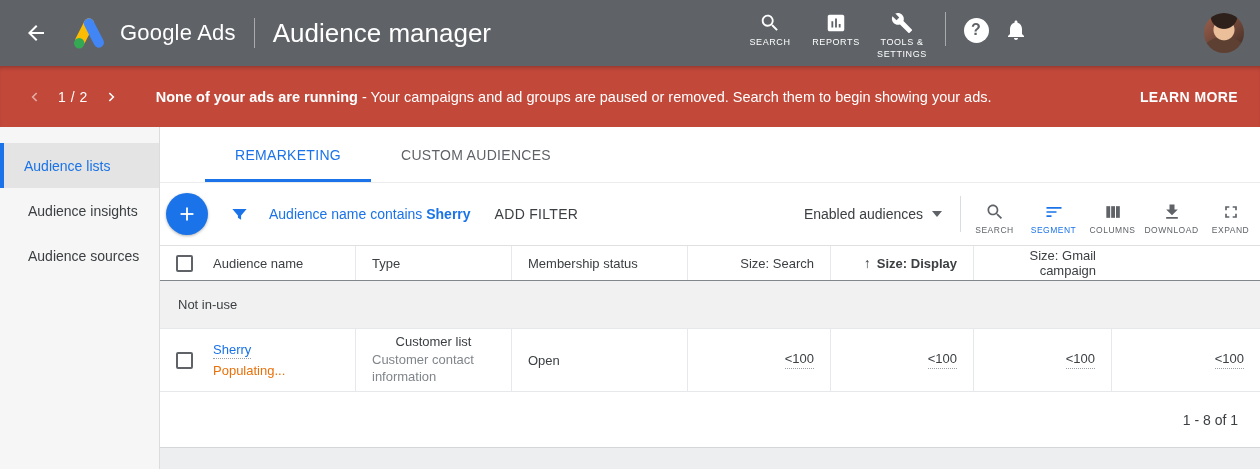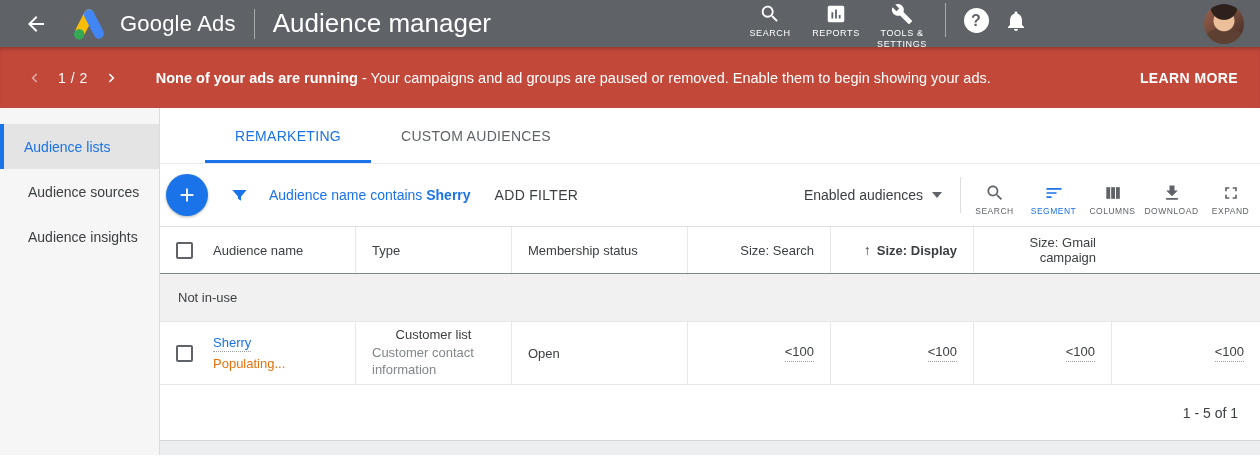--- a/index.html
+++ b/index.html
@@ -1,21 +1,21 @@
 <!DOCTYPE html>
 <html style="--accent: #1a73e8; --banner_red: #c2483a; --header_gray: #5f6368; --populating_orange: #e8710a; --logo_blue: #4285F4; --logo_yellow: #FBBC04; --logo_green: #34A853;"><head>
 <meta charset="utf-8">
 <style>
   * { margin:0; padding:0; box-sizing:border-box; }
   html,body { background:#dfe1e5; }
   body { font-family:"Liberation Sans", sans-serif; }
   .app { width:1260px; height:469px; overflow:hidden; background:#fff; position:relative; }
 
   
-  .topbar { height:47px; background:var(--header_gray,#5f6368); display:flex; align-items:center; padding:0 8px 0 18px; }
+  .topbar { height:66px; background:var(--header_gray,#5f6368); display:flex; align-items:center; padding:0 8px 0 18px; }
   .iconbtn { background:none; border:none; cursor:pointer; display:flex; align-items:center; justify-content:center; }
   .back { width:36px; height:36px; }
   .logo { margin-left:16px; display:flex; align-items:center; }
   .brand { color:#fff; font-size:22px; font-weight:500; margin-left:12px; letter-spacing:.2px; }
   .topdivider { width:1px; height:30px; background:rgba(255,255,255,.45); margin:0 18px; }
   .pagetitle { color:#fff; font-size:26px; font-weight:400; }
   .topactions { display:flex; align-items:flex-start; margin-left:auto; }
   .topaction { width:66px; background:none; border:none; cursor:pointer; color:#fff; display:flex; flex-direction:column; align-items:center; gap:3px; padding-top:6px; }
   .topaction .lbl { font-size:9px; letter-spacing:.6px; font-weight:500; line-height:1.25; text-align:center; }
   .topactions .vsep { width:1px; height:34px; background:rgba(255,255,255,.45); margin:6px 10px 0 10px; }
@@ -64,21 +64,21 @@
   .tool { width:59px; background:none; border:none; cursor:pointer; display:flex; flex-direction:column; align-items:center; gap:3px; padding-top:8px; color:#5f6368; }
   .tool .lbl { font-size:8.5px; letter-spacing:.5px; font-weight:500; font-family:inherit; }
   .tool svg { fill:#5f6368; }
   .tool.active { color:var(--accent,#1a73e8); }
   .tool.active svg { fill:var(--accent,#1a73e8); }
 
   
   .cols { display:grid; grid-template-columns:196px 156px 176px 143px 143px 138px 1fr; }
   .cell { border-right:1px solid #e6e8ea; display:flex; align-items:center; padding:0 16px; min-width:0; }
   .cell:last-child { border-right:none; }
-  .thead { background:#fff; height:48px; border-top:1px solid #e0e0e0; border-bottom:1px solid #82878c; font-size:13px; color:#3c4043; }
+  .thead { background:#fff; height:36px; border-top:1px solid #e0e0e0; border-bottom:1px solid #82878c; font-size:13px; color:#3c4043; }
   .thead .cell { cursor:pointer; }
   .num { justify-content:flex-end; text-align:right; }
   .checkbox { width:17px; height:17px; border:2px solid #5f6368; border-radius:2px; background:#fff; cursor:pointer; flex-shrink:0; }
   .namehead { gap:20px; }
   .sorted { font-weight:700; gap:6px; }
   .sortarrow { font-weight:400; font-size:14px; }
 
   .grouprow { background:#f1f1f1; height:48px; display:flex; align-items:center; padding-left:18px; font-size:13px; color:#3c4043; border-bottom:1px solid #e6e8ea; }
 
   .trow { background:#fff; height:63px; border-bottom:1px solid #e6e8ea; font-size:13px; color:#3c4043; }
@@ -154,31 +154,31 @@
         </svg>
     </button>
     <span class="pager">1 / 2</span>
     <button class="chev">
       <svg width="16" height="16" viewBox="0 0 24 24">
           <polyline points="9.5,6 15.5,12 9.5,18" fill="none" stroke="#fff" stroke-width="2.4"></polyline>
         </svg>
     </button>
     <p class="msg">
       <b>None of your ads are running</b>
-      <span>- Your campaigns and ad groups are paused or removed. Enable them to begin showing your ads.</span>
+      <span>- Your campaigns and ad groups are paused or removed. Search them to begin showing your ads.</span>
     </p>
     <button class="cta">LEARN MORE</button>
   </div>
 
   <div class="bodywrap">
 
     <nav class="sidebar">
       <div class="navitem active">Audience lists</div>
+      <div class="navitem">Audience insights</div>
       <div class="navitem">Audience sources</div>
-      <div class="navitem">Audience insights</div>
     </nav>
 
     <main class="content">
 
       <div class="tabs">
         <button class="tab active">REMARKETING</button>
         <button class="tab">CUSTOM AUDIENCES</button>
       </div>
 
       <div class="toolbar">
@@ -281,19 +281,19 @@
           </div>
         <div class="cell num sizecell">
             <span>&lt;100</span>
           </div>
         <div class="cell num sizecell">
             <span>&lt;100</span>
           </div>
       </div>
 
       <div class="tfooter">
-        <span>1 - 5 of 1</span>
+        <span>1 - 8 of 1</span>
       </div>
       <div class="understrip"></div>
 
     </main>
   </div>
 </div>
 
 </body></html>

